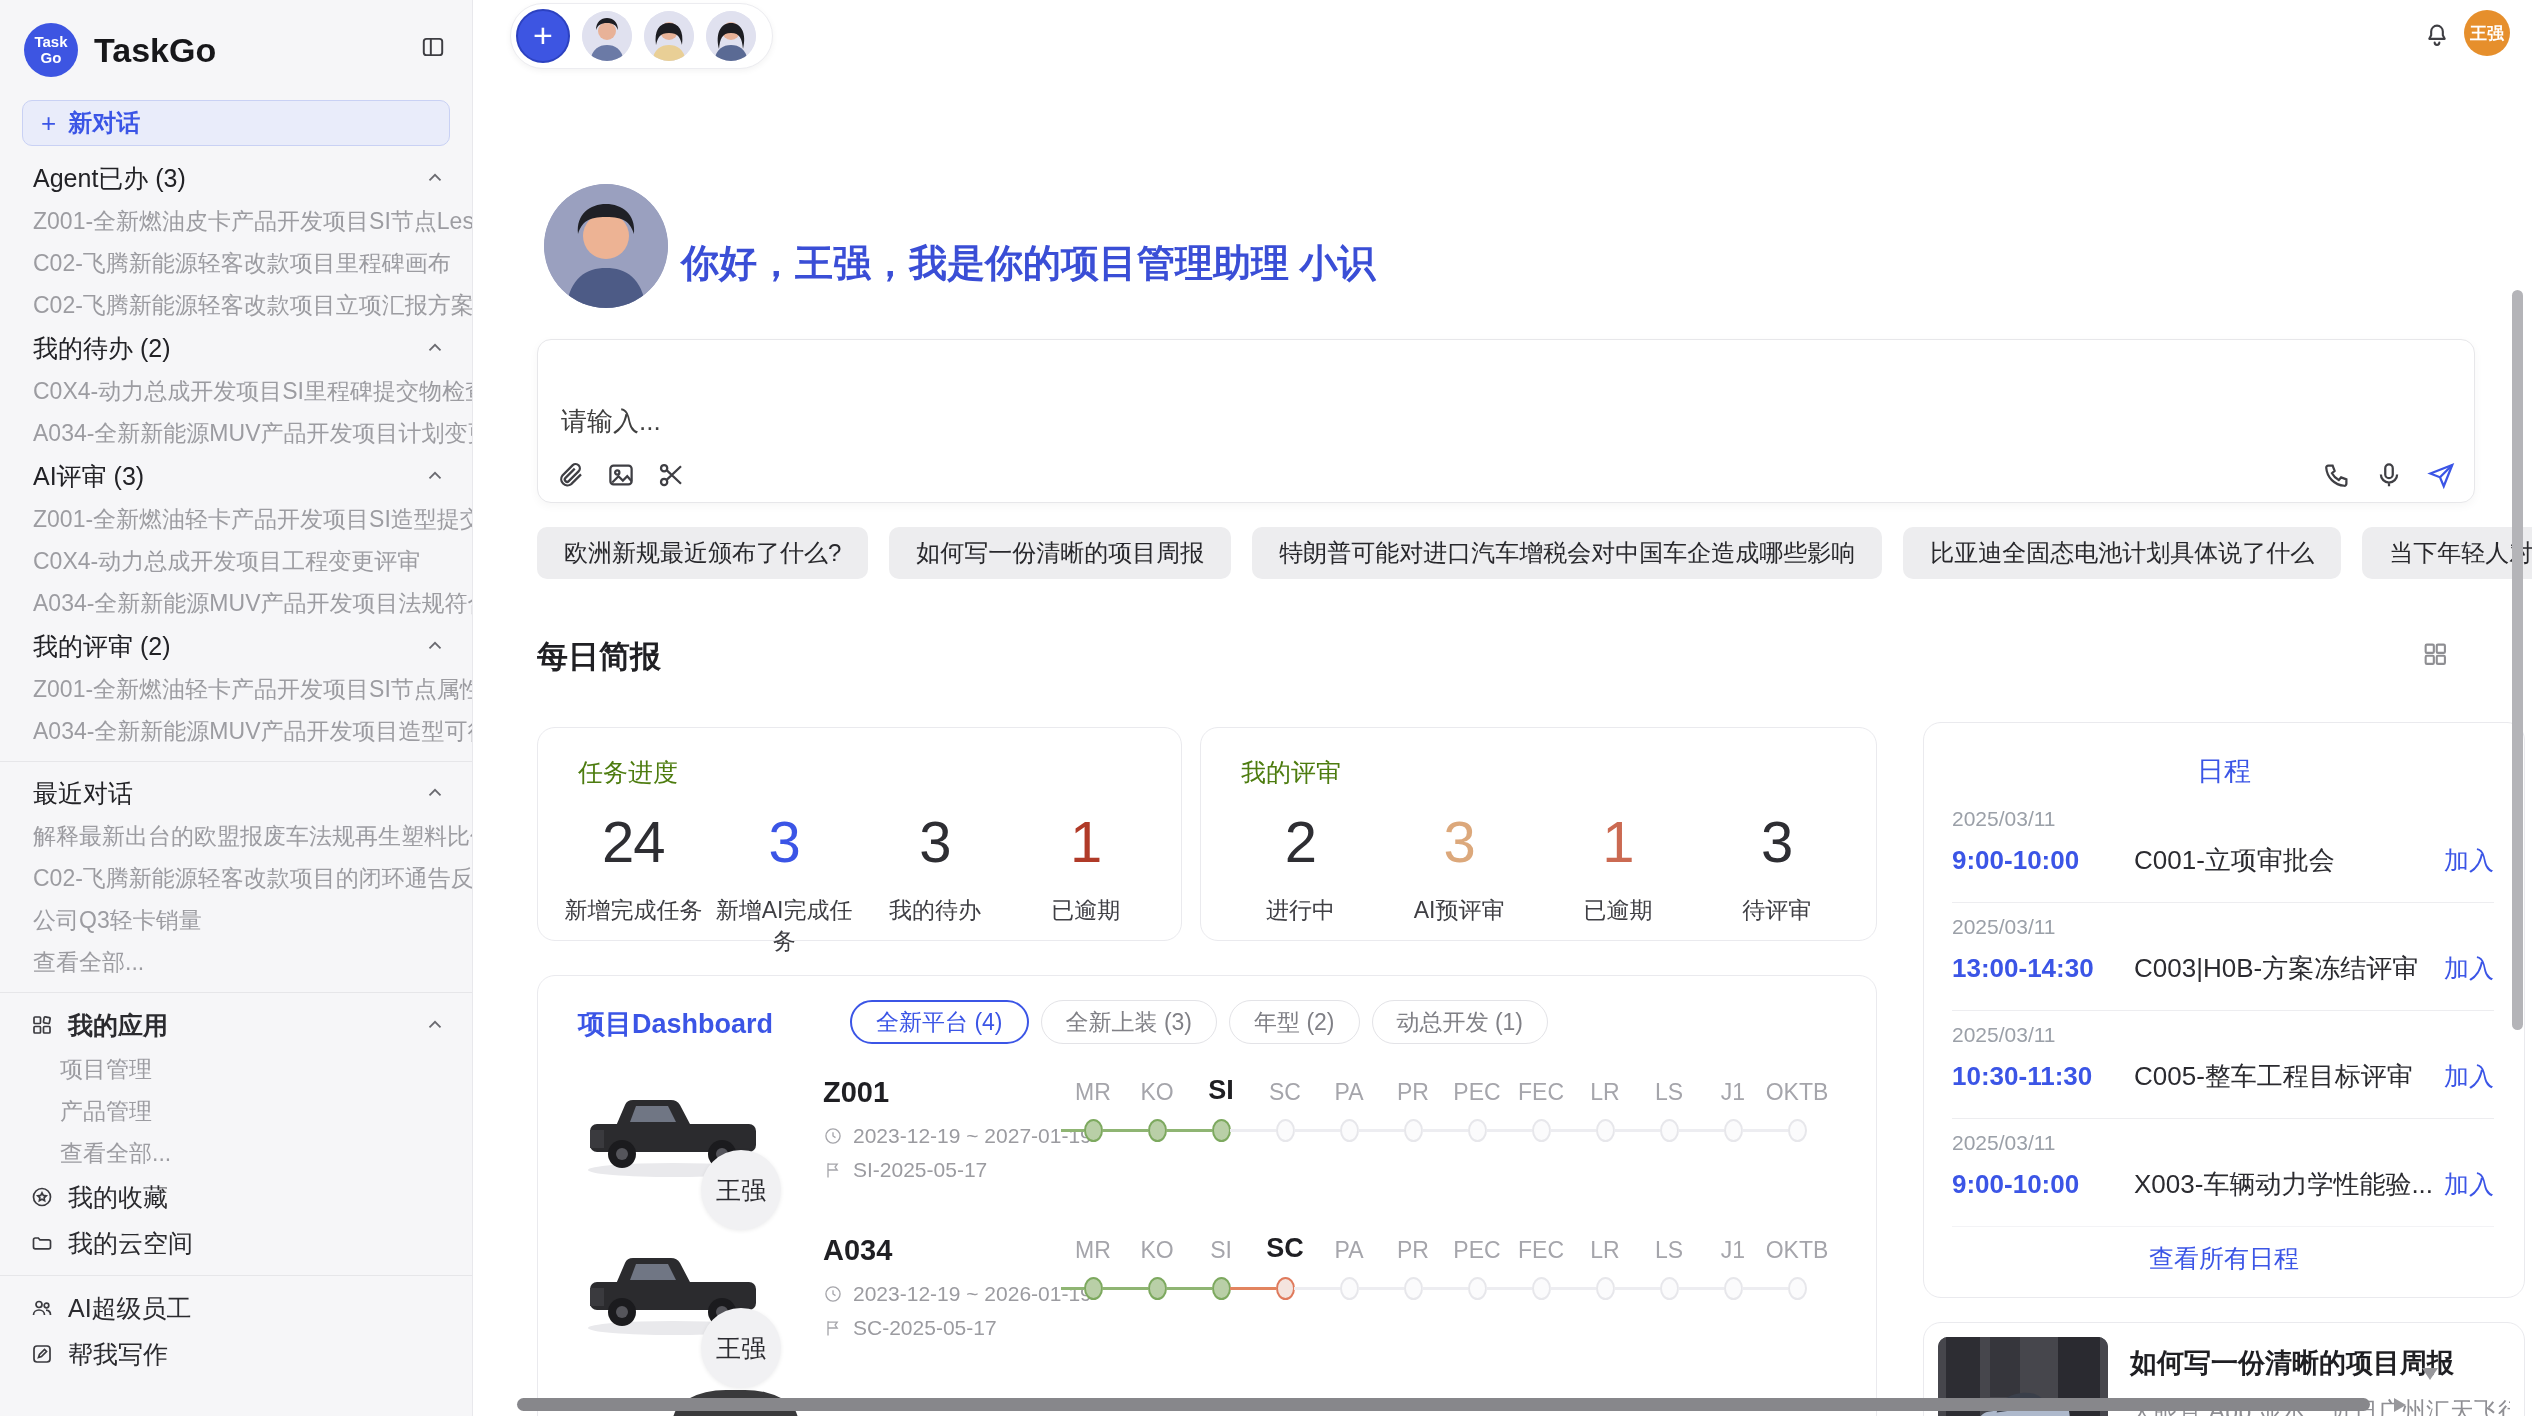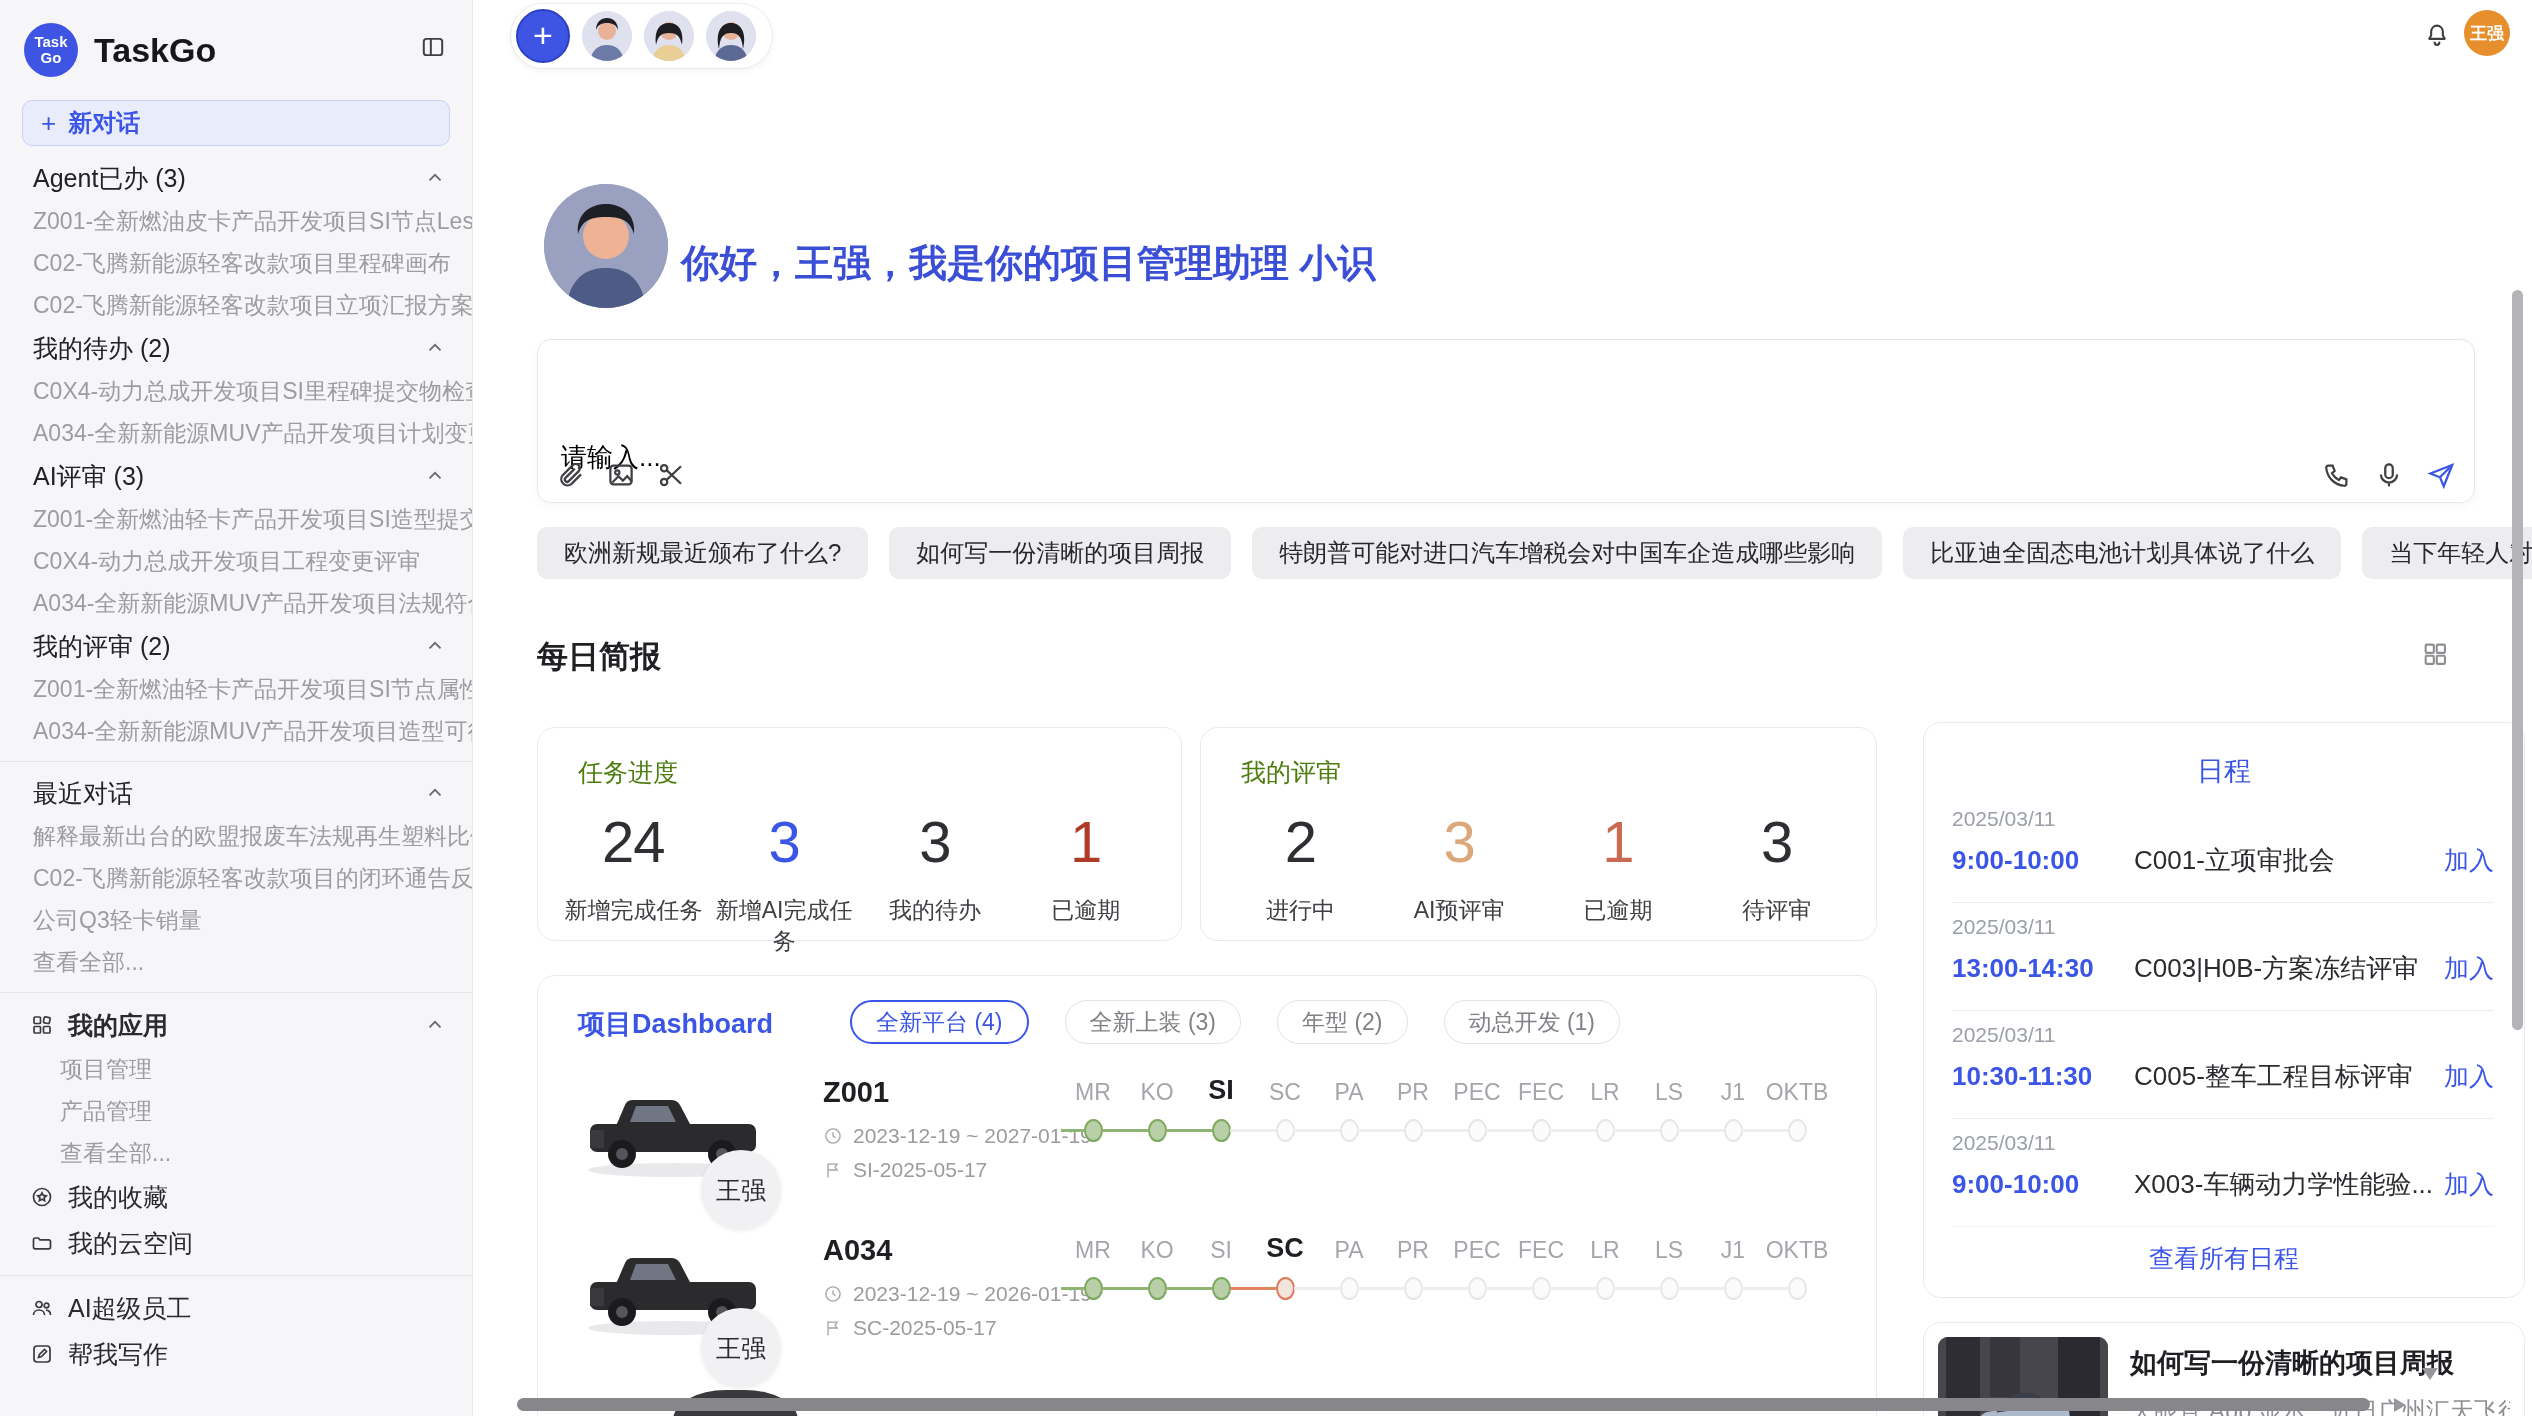--- a/index.html
+++ b/index.html
@@ -31,21 +31,21 @@
   .toppill{position:absolute;left:37px;top:3px;height:66px;border-radius:36px;background:#fff;border:1px solid #ececf0;box-shadow:0 2px 6px rgba(0,0,0,.05);display:flex;align-items:center;padding:5px 16px 5px 5px;gap:12px;}
   .plusbtn{width:54px;height:54px;border-radius:50%;background:#3d55e2;border:2px solid #2c41c0;color:#fff;font-size:34px;line-height:48px;text-align:center;cursor:pointer;font-weight:300;}
   .tavatar{width:50px;height:50px;border-radius:50%;overflow:hidden;background:#e0e1ef;cursor:pointer;}
   .bell{position:absolute;left:1950px;top:21px;width:28px;height:28px;cursor:pointer;}
   .userbadge{position:absolute;left:1991px;top:10px;width:46px;height:46px;border-radius:50%;background:#e68f2c;color:#fff;font-size:17px;font-weight:600;display:flex;align-items:center;justify-content:center;cursor:pointer;}
 
   .hero-av{position:absolute;left:71px;top:184px;width:124px;height:124px;border-radius:50%;overflow:hidden;background:#9aa0bf;}
   .hero-txt{position:absolute;left:208px;top:238px;font-size:38px;font-weight:700;color:#3a4ed6;}
 
   .composer{position:absolute;left:64px;top:339px;width:1938px;height:164px;border:1px solid #e7e7ea;border-radius:14px;background:#fff;box-shadow:0 3px 10px rgba(0,0,0,.04);}
-  .composer .ph{position:absolute;left:23px;top:64px;font-size:26px;color:#000000;margin-top:36px;}
+  .composer .ph{position:absolute;left:23px;top:64px;font-size:26px;color:#404040;}
   .cicons-l{position:absolute;left:18px;bottom:12px;display:flex;gap:20px;}
   .cicons-r{position:absolute;right:18px;bottom:12px;display:flex;gap:22px;align-items:center;}
   .cic{width:30px;height:30px;fill:none;stroke:#3f3f44;stroke-width:1.8;cursor:pointer;}
   .cic.blue{stroke:#3b55e6;}
 
   .chips{position:absolute;left:64px;top:527px;display:flex;gap:21px;}
   .chip{height:52px;line-height:52px;padding:0 27px;border-radius:10px;background:#ededef;font-size:24px;color:#28282c;white-space:nowrap;cursor:pointer;}
 
   .daily-title{position:absolute;left:64px;top:636px;width:1938px;text-align:left;font-size:31px;font-weight:700;color:#202024;}
   .grid-ic{position:absolute;left:1948px;top:640px;width:28px;height:28px;fill:none;stroke:#8e8e92;stroke-width:1.8;cursor:pointer;}
@@ -74,21 +74,21 @@
 
   
   .news{left:1450px;top:1322px;width:602px;height:170px;}
   .news-img{position:absolute;left:14px;top:14px;width:170px;height:128px;border-radius:10px;overflow:hidden;background:#46464c;}
   .news-t{position:absolute;left:206px;top:22px;font-size:27px;font-weight:700;color:#1f1f23;}
   .news-s{position:absolute;left:206px;top:72px;width:380px;font-size:24px;color:#8f8f94;white-space:nowrap;overflow:hidden;}
 
   
   .dash{left:64px;top:975px;width:1340px;height:470px;}
   .dash-t{position:absolute;left:40px;top:30px;font-size:27px;font-weight:600;color:#3b55e6;}
-  .filters{position:absolute;left:312px;top:24px;display:flex;gap:36px;}
+  .filters{position:absolute;left:312px;top:24px;display:flex;gap:12px;}
   .fchip{height:44px;line-height:42px;padding:0 24px;border-radius:22px;font-size:23px;background:#fff;border:1px solid #e3e3e7;color:#808086;cursor:pointer;white-space:nowrap;}
   .fchip.active{border:2px solid #3b55e6;color:#3b55e6;line-height:40px;}
   .proj-row{position:absolute;left:0;width:100%;height:156px;}
   .car-box{position:absolute;left:40px;top:2px;width:190px;height:110px;}
   .owner{position:absolute;left:163px;top:78px;width:80px;height:80px;border-radius:50%;background:#f1f1f3;display:flex;align-items:center;justify-content:center;font-size:25px;color:#2b2b30;box-shadow:0 1px 4px rgba(0,0,0,.08);}
   .p-code{position:absolute;left:285px;top:4px;font-size:29px;font-weight:700;color:#1f1f23;}
   .p-meta{position:absolute;left:285px;display:flex;align-items:center;gap:10px;font-size:21px;color:#9b9ba0;}
   .p-meta svg{width:20px;height:20px;fill:none;stroke:#a5a5aa;stroke-width:1.6;}
   .ms-zone{position:absolute;left:523px;top:0;width:772px;}
   .ms-labels{display:flex;align-items:flex-end;height:34px;}

